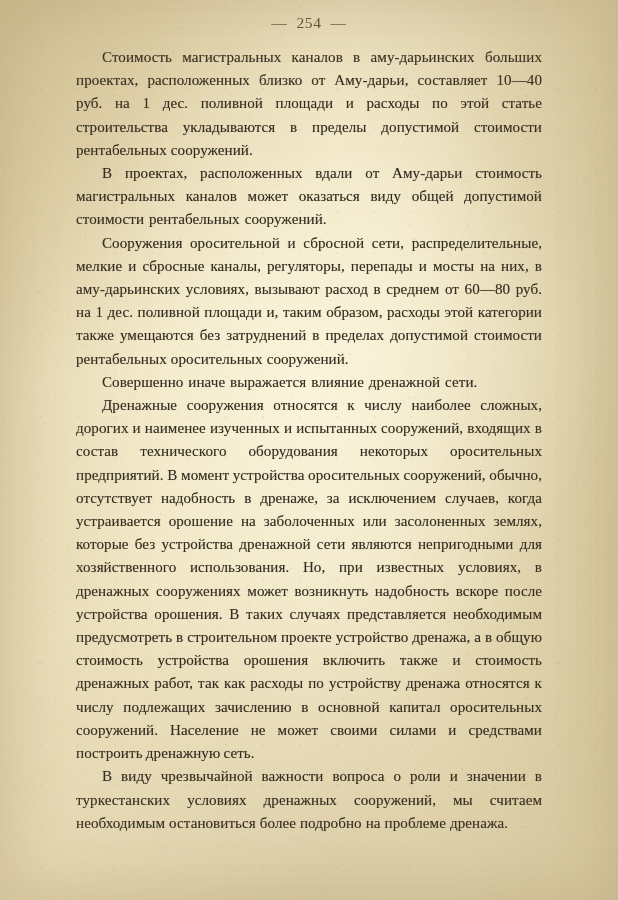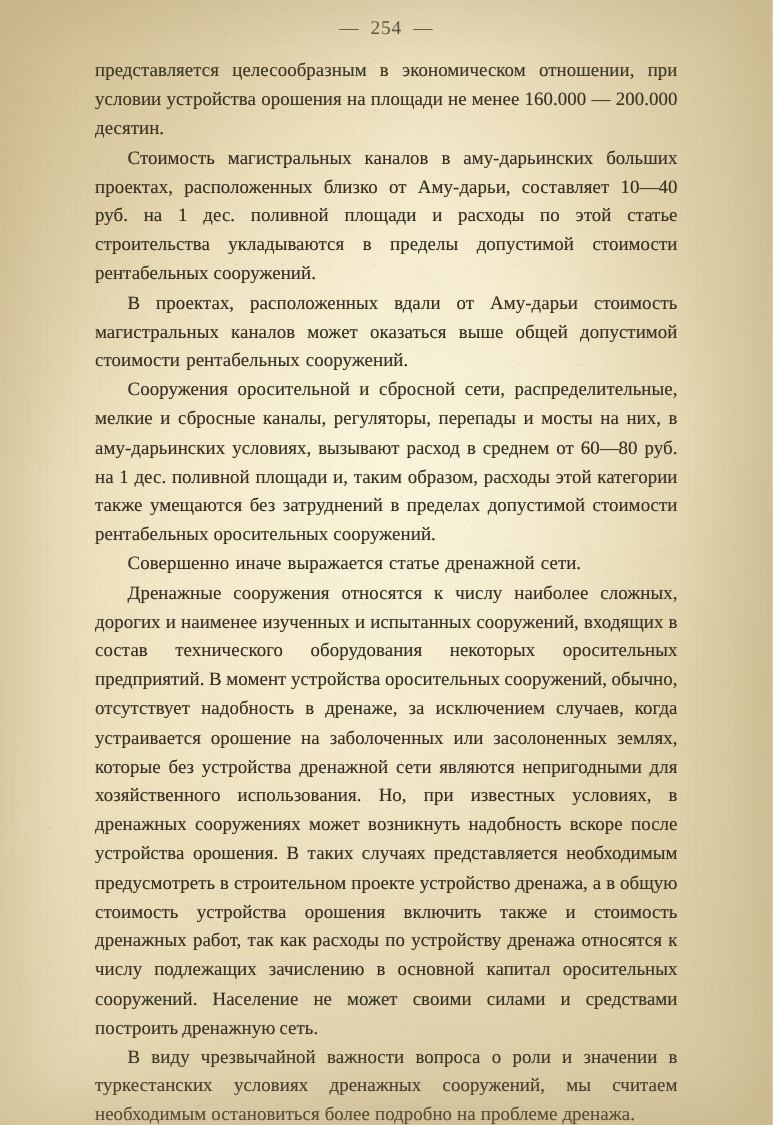--- a/index.html
+++ b/index.html
@@ -94,23 +94,22 @@
 
 <div class="page">
 
   <div class="grain"></div>
 
   <div class="folio">
     <span class="dash">—</span><span>254</span><span class="dash">—</span>
   </div>
 
   <div class="textblock">
-    <p class="para" style="text-indent:0;">представляется целесообразным в экономическом отношении, при условии устройства орошения на площади не менее 160.000 — 200.000 десятин.</p>
     <p class="para">Стоимость магистральных каналов в аму-дарьинских больших проектах, расположенных близко от Аму-дарьи, составляет 10—40 руб. на 1 дес. поливной площади и расходы по этой статье строительства укладываются в пределы допустимой стоимости рентабельных сооружений.</p>
-    <p class="para loose">В проектах, расположенных вдали от Аму-дарьи стоимость магистральных каналов может оказаться выше общей допустимой стоимости рентабельных сооружений.</p>
+    <p class="para loose">В проектах, расположенных вдали от Аму-дарьи стоимость магистральных каналов может оказаться виду общей допустимой стоимости рентабельных сооружений.</p>
     <p class="para">Сооружения оросительной и сбросной сети, распределительные, мелкие и сбросные каналы, регуляторы, перепады и мосты на них, в аму-дарьинских условиях, вызывают расход в среднем от 60—80 руб. на 1 дес. поливной площади и, таким образом, расходы этой категории также умещаются без затруднений в пределах допустимой стоимости рентабельных оросительных сооружений.</p>
-    <p class="para loose">Совершенно иначе выражается статье дренажной сети.</p>
+    <p class="para loose">Совершенно иначе выражается влияние дренажной сети.</p>
     <p class="para tight">Дренажные сооружения относятся к числу наиболее сложных, дорогих и наименее изученных и испытанных сооружений, входящих в состав технического оборудования некоторых оросительных предприятий. В момент устройства оросительных сооружений, обычно, отсутствует надобность в дренаже, за исключением случаев, когда устраивается орошение на заболоченных или засолоненных землях, которые без устройства дренажной сети являются непригодными для хозяйственного использования. Но, при известных условиях, в дренажных сооружениях может возникнуть надобность вскоре после устройства орошения. В таких случаях представляется необходимым предусмотреть в строительном проекте устройство дренажа, а в общую стоимость устройства орошения включить также и стоимость дренажных работ, так как расходы по устройству дренажа относятся к числу подлежащих зачислению в основной капитал оросительных сооружений. Население не может своими силами и средствами построить дренажную сеть.</p>
     <p class="para">В виду чрезвычайной важности вопроса о роли и значении в туркестанских условиях дренажных сооружений, мы считаем необходимым остановиться более подробно на проблеме дренажа.</p>
   </div>
 
   <div class="vignette"></div>
 </div>
 
 </body></html>

